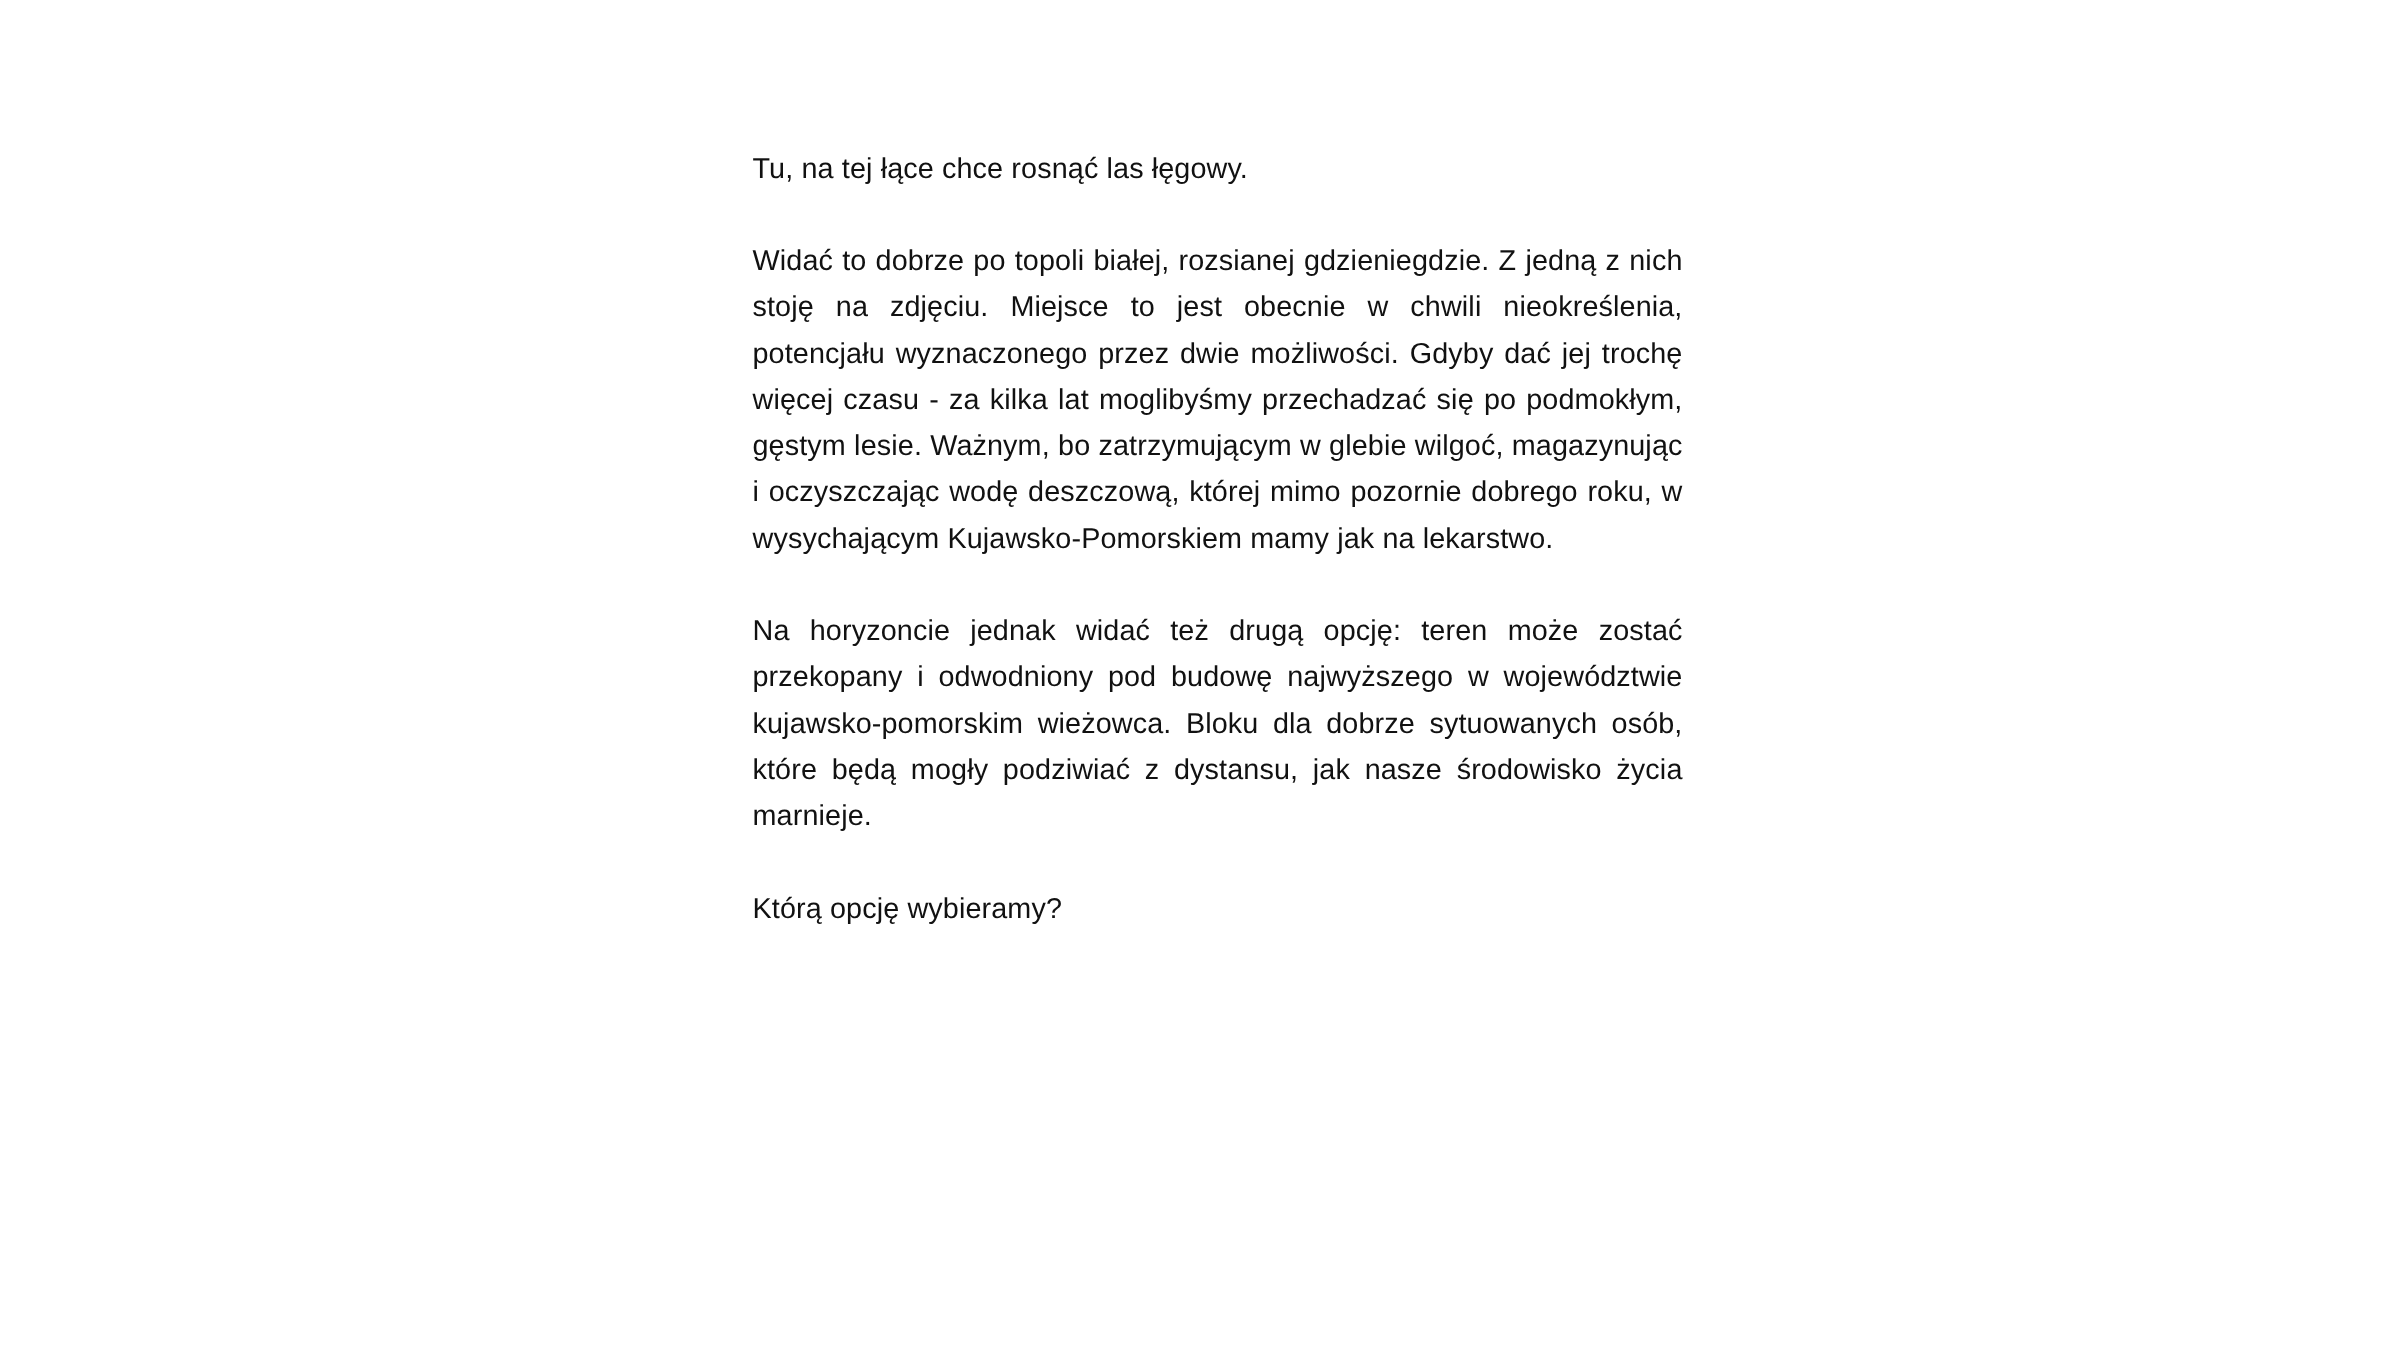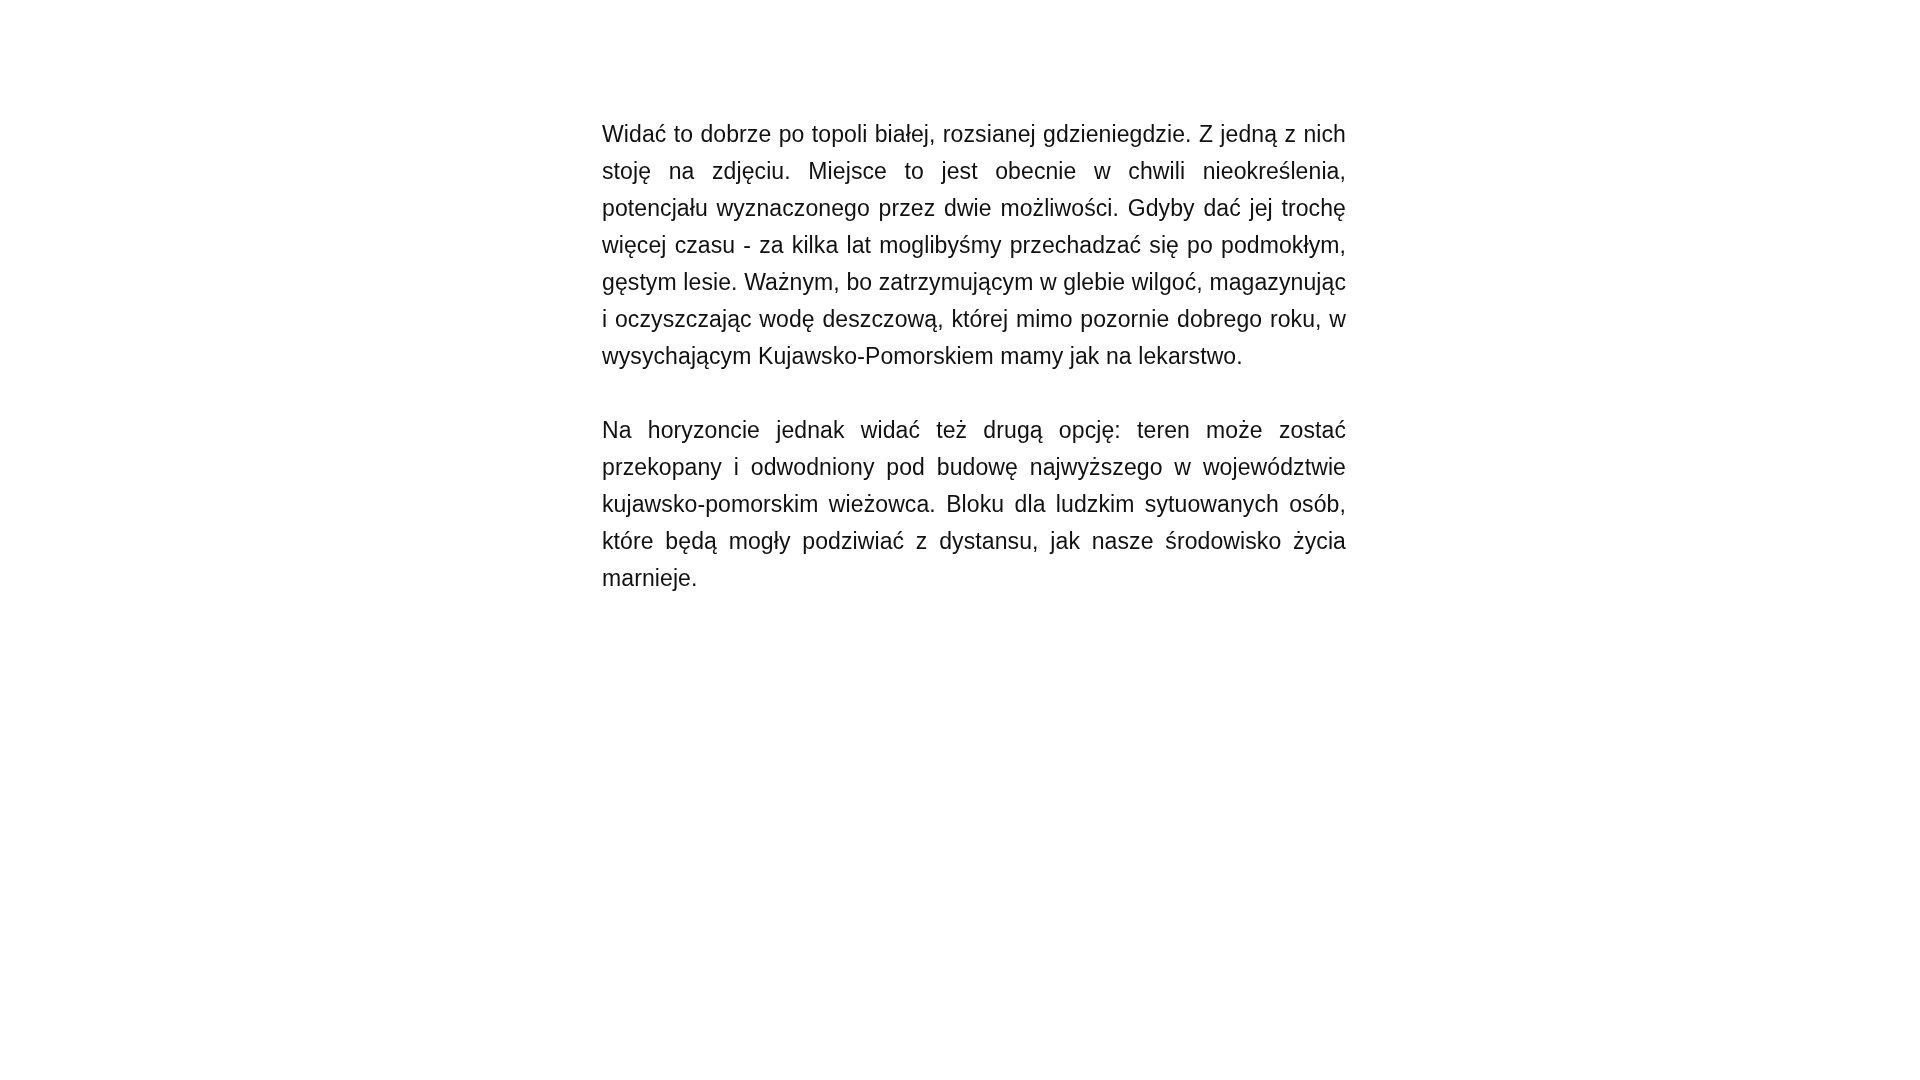--- a/index.html
+++ b/index.html
@@ -36,16 +36,18 @@
   }
   .text-column p.short {
     text-align: left;
   }
 </style>
 </head>
 <body>
 
 <div class="page">
   <div class="text-column">
+    <p class="short">Tu, na tej łące chce rosnąć las łęgowy.</p>
     <p>Widać to dobrze po topoli białej, rozsianej gdzieniegdzie. Z jedną z nich stoję na zdjęciu. Miejsce to jest obecnie w chwili nieokreślenia, potencjału wyznaczonego przez dwie możliwości. Gdyby dać jej trochę więcej czasu - za kilka lat moglibyśmy przechadzać się po podmokłym, gęstym lesie. Ważnym, bo zatrzymującym w glebie wilgoć, magazynując i oczyszczając wodę deszczową, której mimo pozornie dobrego roku, w wysychającym Kujawsko-Pomorskiem mamy jak na lekarstwo.</p>
-    <p>Na horyzoncie jednak widać też drugą opcję: teren może zostać przekopany i odwodniony pod budowę najwyższego w województwie kujawsko-pomorskim wieżowca. Bloku dla ludzkim sytuowanych osób, które będą mogły podziwiać z dystansu, jak nasze środowisko życia marnieje.</p>
+    <p>Na horyzoncie jednak widać też drugą opcję: teren może zostać przekopany i odwodniony pod budowę najwyższego w województwie kujawsko-pomorskim wieżowca. Bloku dla dobrze sytuowanych osób, które będą mogły podziwiać z dystansu, jak nasze środowisko życia marnieje.</p>
+    <p class="short">Którą opcję wybieramy?</p>
   </div>
 </div>
 
 </body></html>

